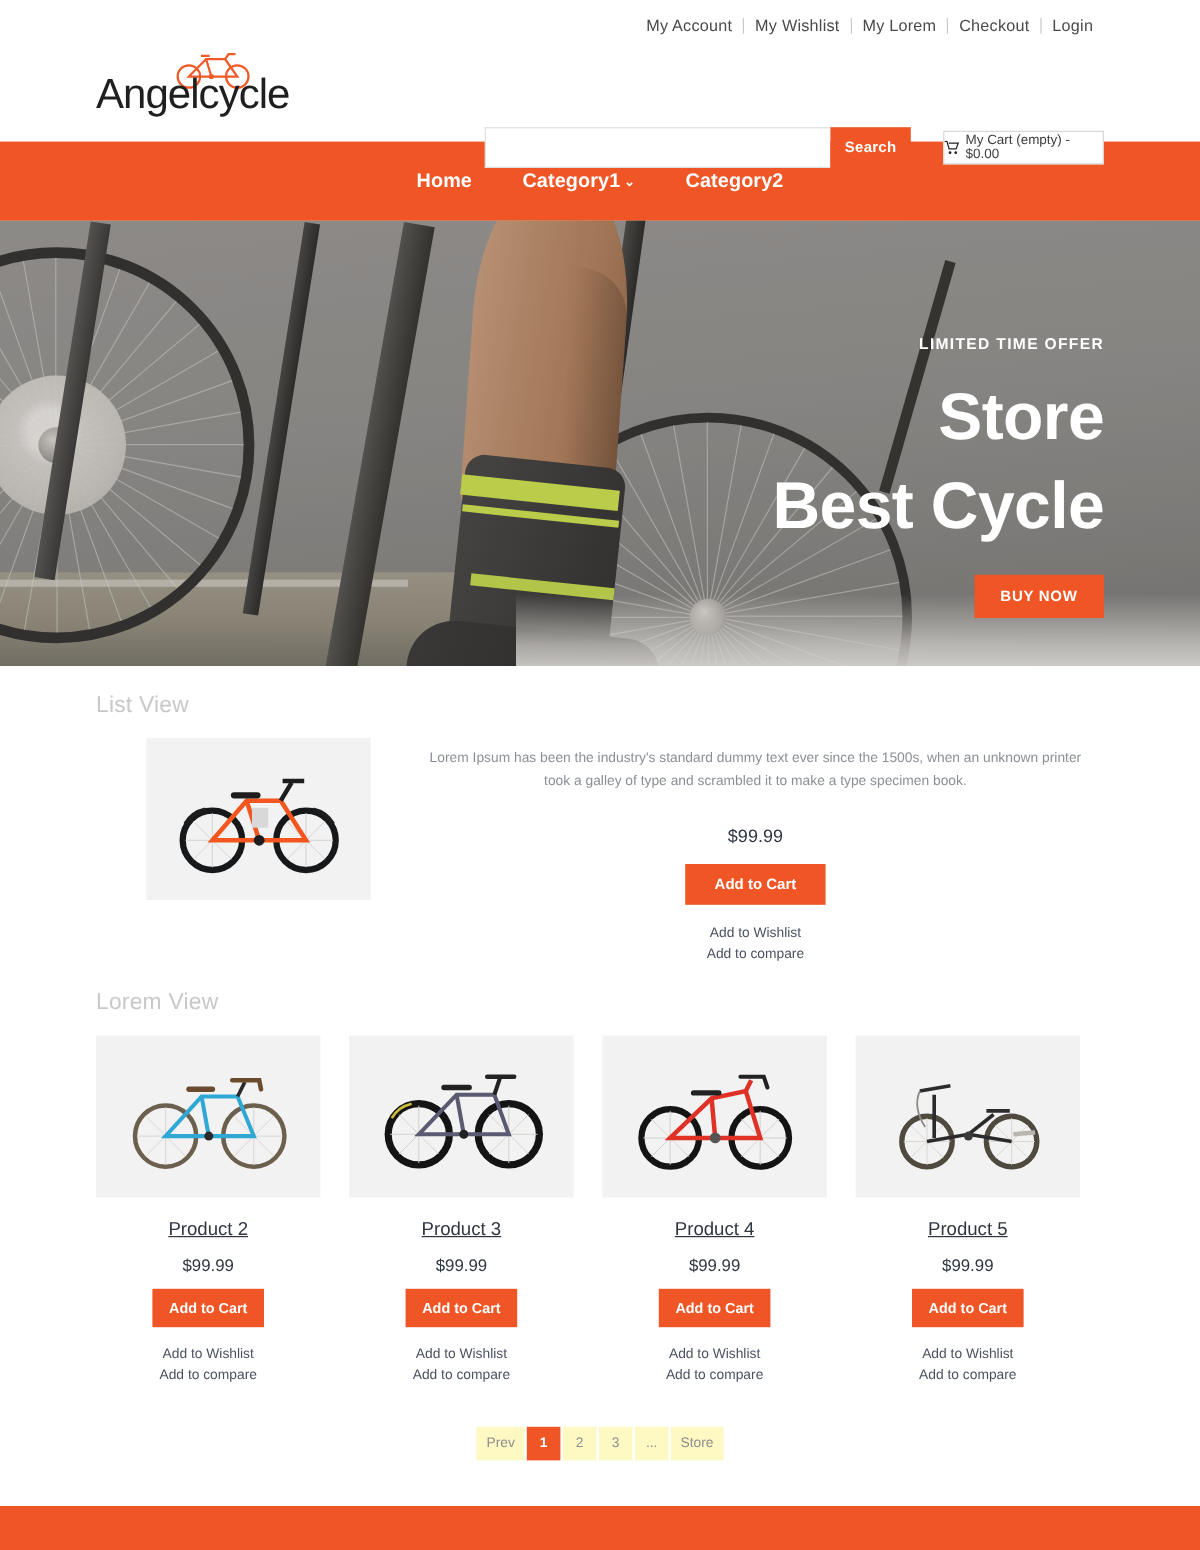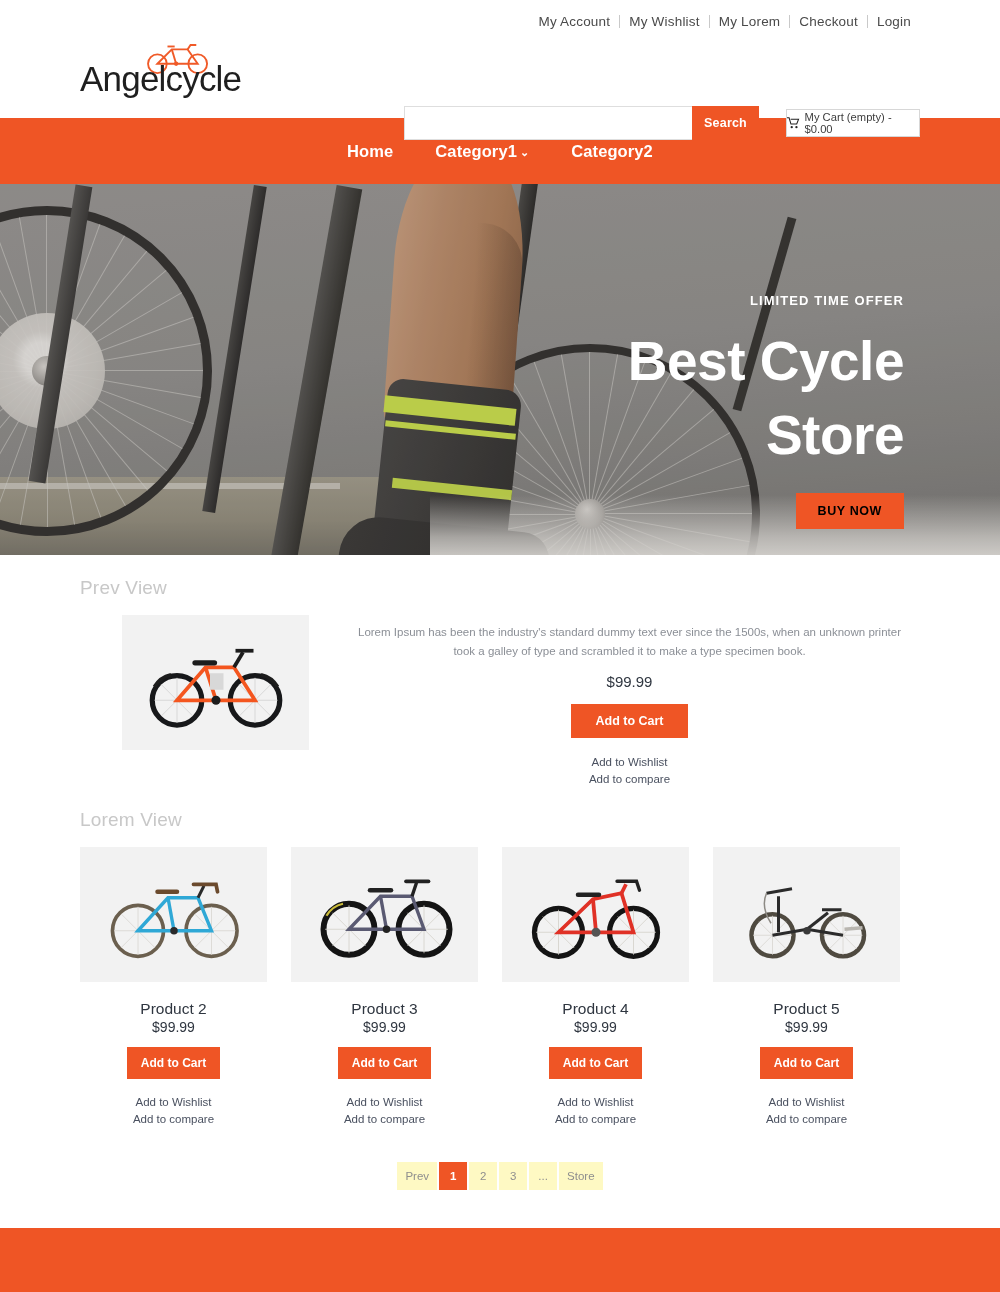--- a/index.html
+++ b/index.html
@@ -233,45 +233,44 @@
   }
   .bottle {
     position: absolute; left: 390px; top: 260px; width: 62px; height: 120px;
     border: 5px solid #b9b7b2; border-radius: 8px; background: transparent; transform: rotate(8deg);
     opacity: .9;
   }
   .hero-veil { position: absolute; inset: 0; background: rgba(120,118,114,.18); }
 
   .hero-copy {
     position: absolute;
-    right: 96px;
+    right: 80px;
     top: 95px;
     text-align: right;
     width: 420px;
-    margin-top: 14px;
   }
   .hero-kicker {
     color: #ffffff;
     font-size: 13px;
     font-weight: 700;
     letter-spacing: 1.1px;
   }
   .hero-title {
     color: #ffffff;
     font-size: 55px;
     font-weight: 700;
     line-height: 1.35;
     margin-top: 16px;
     letter-spacing: -0.5px;
   }
   .hero-btn {
     display: inline-block;
     margin-top: 20px;
     background: #ef5525;
-    color: #000000;
+    color: #ffffff;
     border: none;
     padding: 11px 22px;
     font-size: 12.5px;
     font-weight: 700;
     letter-spacing: .6px;
     cursor: pointer;
     font-family: "Liberation Sans", sans-serif;
   }
 
   
@@ -296,21 +295,21 @@
   }
   .list-info {
     flex: 1;
     text-align: center;
     padding-top: 8px;
     padding-left: 30px;
   }
   .p-name { font-size: 17px; color: #2f3640; margin-bottom: 14px; }
   .p-desc {
     font-size: 11.5px; color: #8b8f96; line-height: 1.65;
-    max-width: 545px; margin: 0 auto 12px auto;
+    max-width: 545px; margin: 0 auto 28px auto;
   }
   .p-price { font-size: 15px; color: #2f3640; margin-bottom: 14px; }
   .btn-cart {
     background: #ef5525; color: #fff; border: none;
     padding: 10px 24px; font-size: 12.5px; font-weight: 700;
     cursor: pointer; font-family: "Liberation Sans", sans-serif;
   }
   .p-links { margin-top: 16px; }
   .p-link {
     display: block; font-size: 11.5px; color: #4a5160;
@@ -318,21 +317,21 @@
   }
 
   
   .grid { display: flex; gap: 24px; }
   .card { width: 187px; text-align: center; }
   .card-thumb {
     width: 187px; height: 135px; background: #f2f2f2;
     display: flex; align-items: center; justify-content: center;
     margin-bottom: 18px;
   }
-  .card .p-name { font-size: 15.5px; margin-bottom: 1px; }
+  .card .p-name { font-size: 15.5px; margin-bottom: 12px; text-decoration: underline; }
   .card .p-price { font-size: 14px; margin-bottom: 12px; }
   .card .btn-cart { padding: 9px 0; width: 93px; font-size: 12px; }
   .card .p-links { margin-top: 15px; }
 
   
   .pager { display: flex; justify-content: center; gap: 2px; margin-top: 34px; margin-bottom: 38px; }
   .pg {
     min-width: 28px; height: 28px; background: #fef9c3;
     display: flex; align-items: center; justify-content: center;
     font-size: 11.5px; color: #8e8e8e; cursor: pointer; padding: 0 8px;
@@ -514,29 +513,29 @@
     <div class="sock-band-c"></div>
     <div class="shoe"></div>
 
     <div class="hero-blur-bottom"></div>
     <div class="hero-veil"></div>
   </div>
 
   <div class="hero-copy">
     <div class="hero-kicker">LIMITED TIME OFFER</div>
     <div class="hero-title">
+      <div>Store</div>
       <div>Best Cycle</div>
-      <div>Store</div>
     </div>
     <button class="hero-btn">BUY NOW</button>
   </div>
 </div>
 
 <div class="section">
-  <div class="section-title">Prev View</div>
+  <div class="section-title">List View</div>
 
   <div class="list-row">
     <div class="list-thumb">
       <svg class="tile-svg" width="150" height="100" viewBox="0 0 200 130">
         <circle cx="48" cy="88" r="33" fill="none" stroke="#17181a" stroke-width="7"></circle>
         <circle cx="152" cy="88" r="33" fill="none" stroke="#17181a" stroke-width="7"></circle>
         <g stroke="#cfcfcf" stroke-width="1">
           <path d="M48 58 V118 M18 88 H78 M27 67 L69 109 M69 67 L27 109"></path>
           <path d="M152 58 V118 M122 88 H182 M131 67 L173 109 M173 67 L131 109"></path>
         </g>

